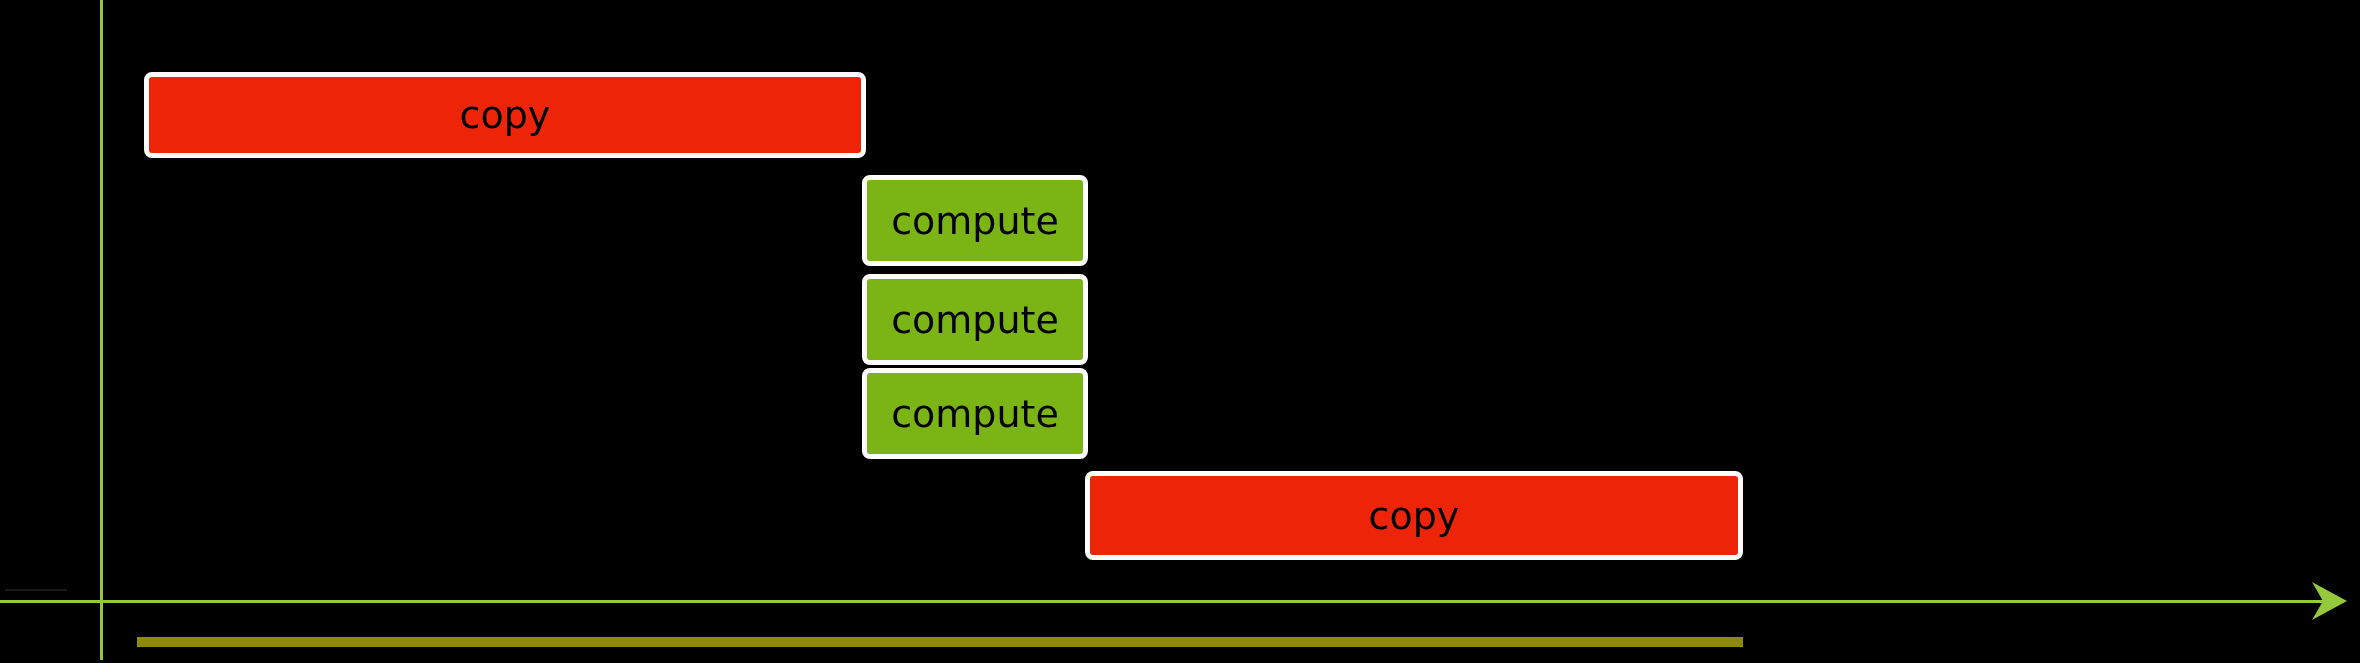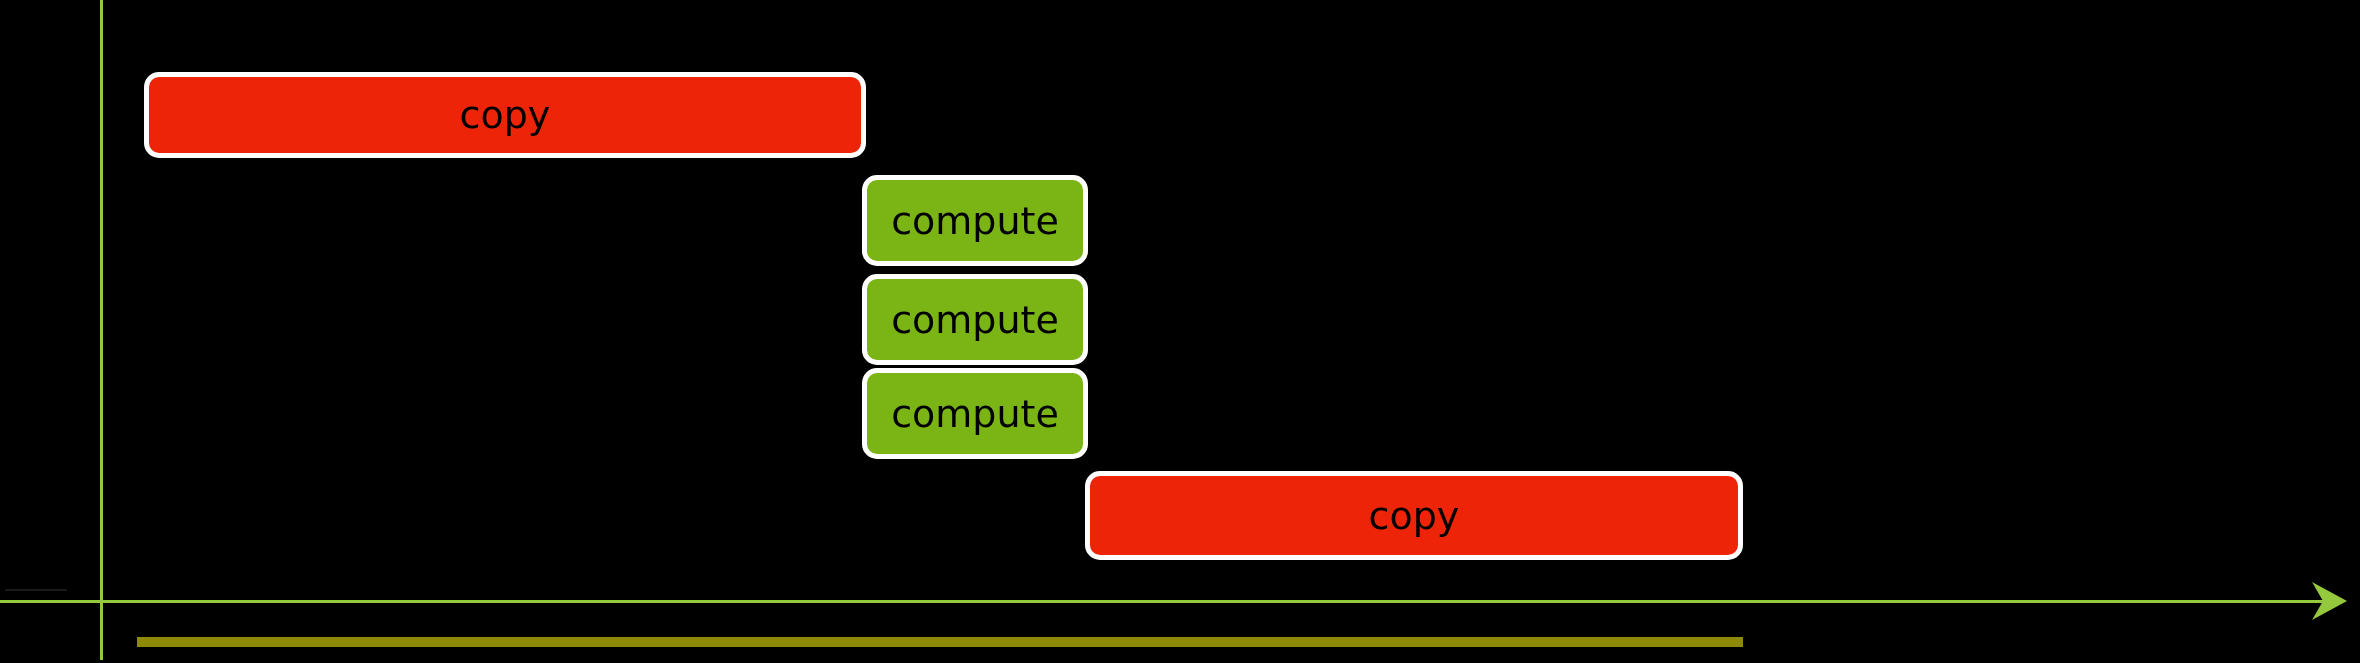--- a/index.html
+++ b/index.html
@@ -22,21 +22,21 @@
     left: 0;
     top: 0;
     width: 2360px;
     height: 663px;
     pointer-events: none;
   }
   .task {
     position: absolute;
     box-sizing: border-box;
     border: 5px solid #fff;
-    border-radius: 15px;
+    border-radius: 8px;
     display: flex;
     align-items: center;
     justify-content: center;
   }
   .task .label {
     font-size: 38px;
     line-height: 1;
     color: #000;
     white-space: nowrap;
   }

